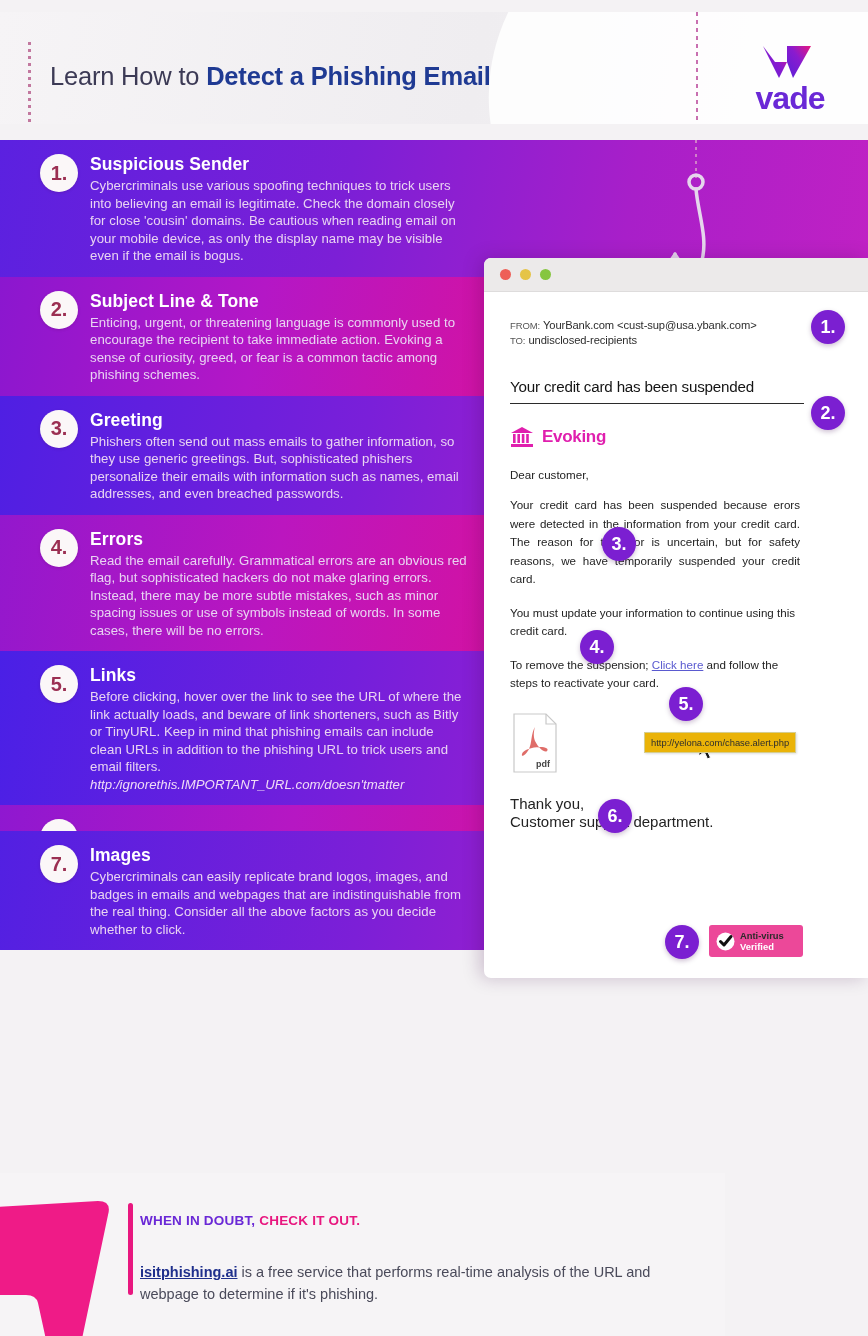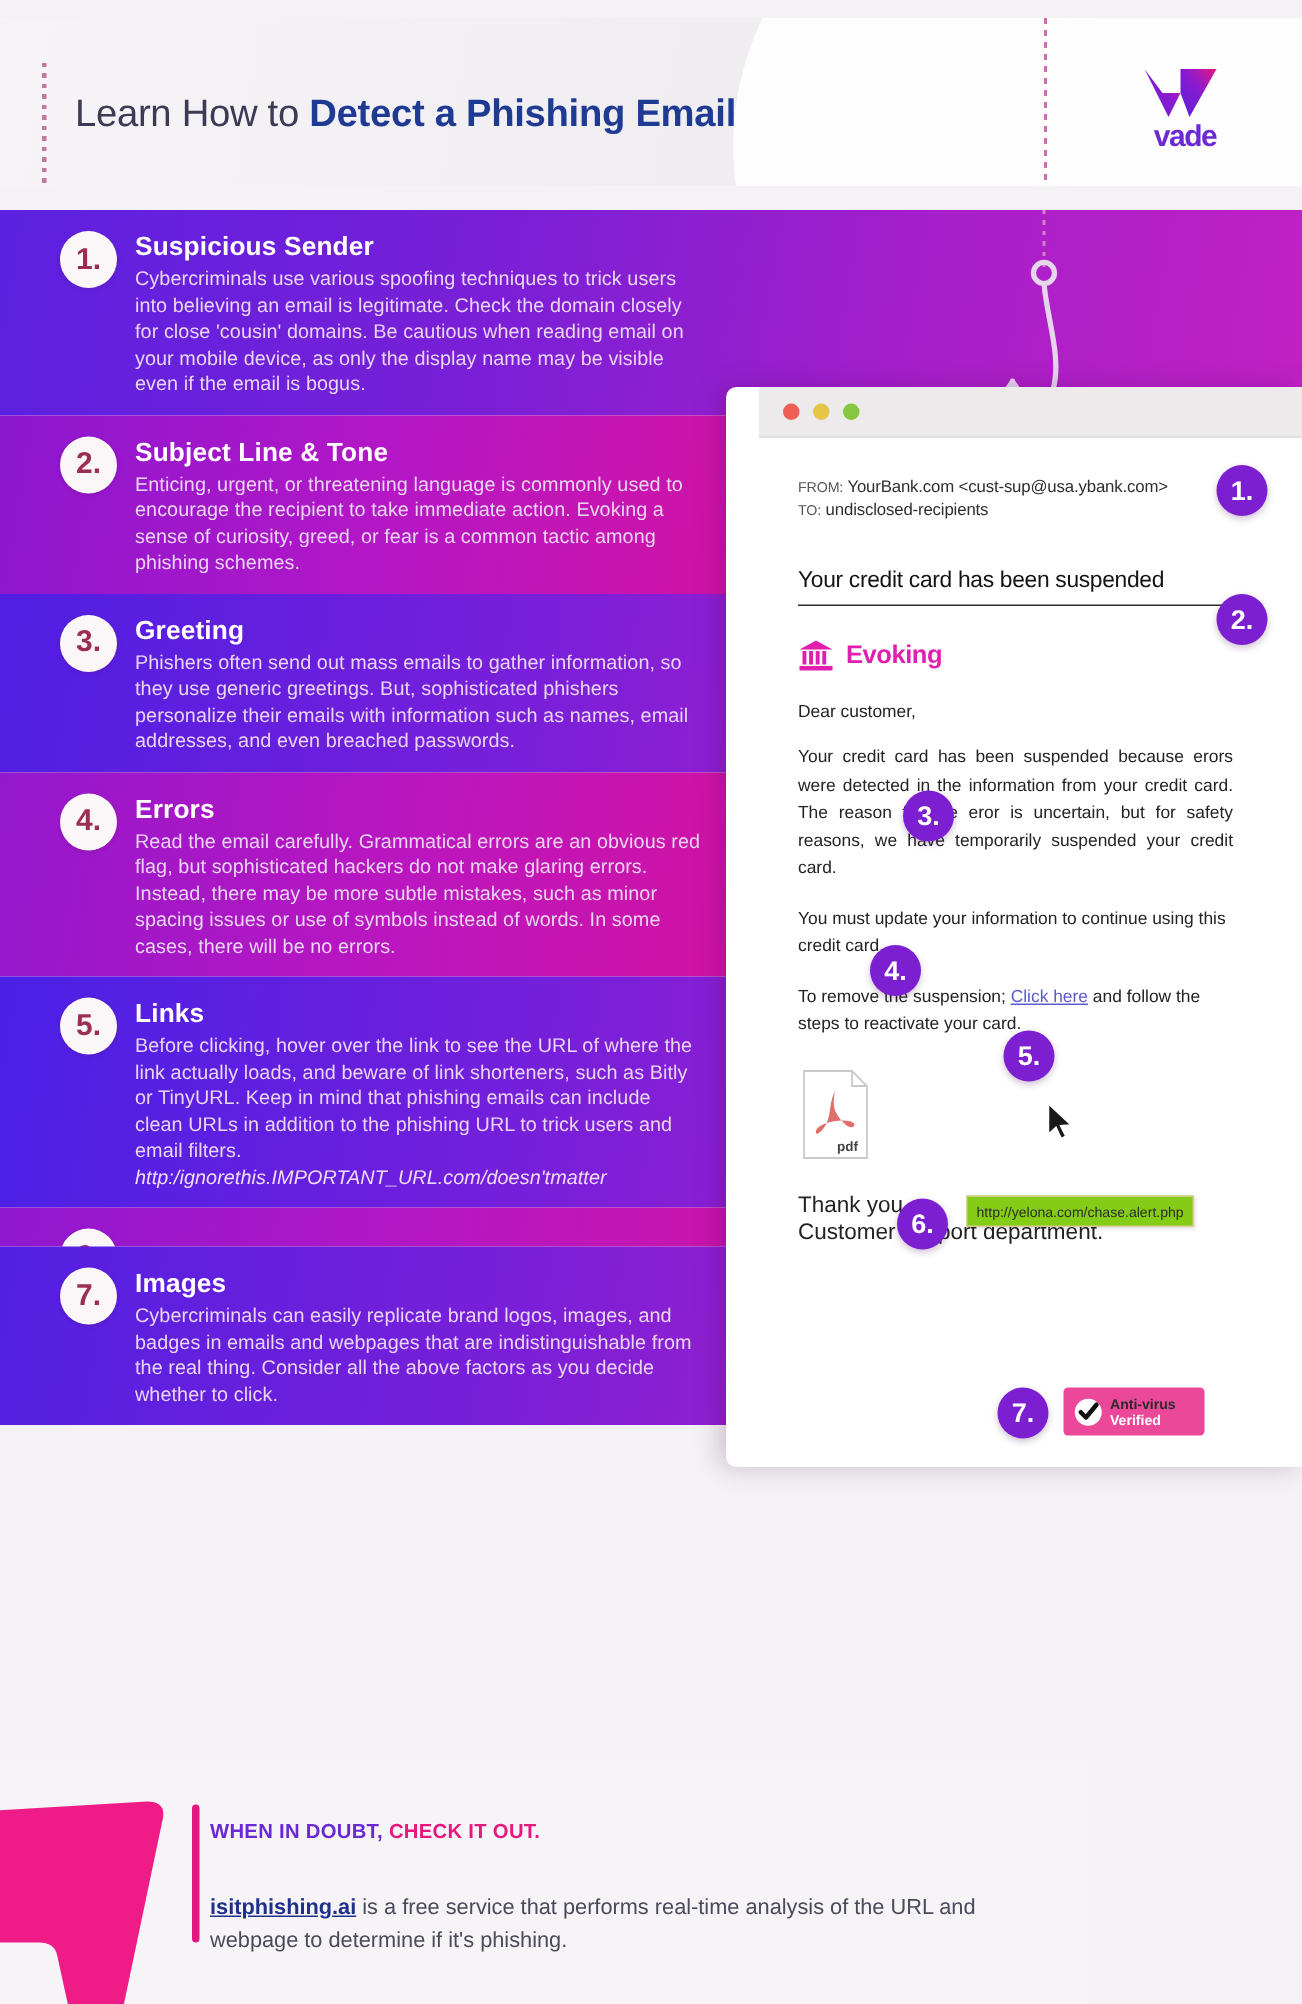--- a/index.html
+++ b/index.html
@@ -32,21 +32,21 @@
   }
   .hdr-title {
     position: absolute; left: 50px; top: 50px;
     font-size: 25.5px; letter-spacing: -0.2px; color: #3c3a55; white-space: nowrap;
   }
   .hdr-title b { color: #1f3a93; font-weight: bold; }
   .logo { position: absolute; left: 735px; top: 30px; width: 110px; height: 80px; }
   .logo-mark { position: absolute; left: 22px; top: 0px; width: 60px; height: 40px; }
   .logo-word {
     position: absolute; left: 0; top: 38px; width: 110px; text-align: center;
-    font-size: 20px; font-weight: bold; letter-spacing: -1px; color: #6a28d6;
+    font-size: 32px; font-weight: bold; letter-spacing: -1px; color: #6a28d6;
   }
 
   
   .bands { position: absolute; top: 140px; left: 0; width: 868px; height: 1033px; }
   .band { position: relative; width: 868px; padding: 14px 0 12px 0; }
   .band .inner { position: relative; padding-left: 90px; padding-right: 10px; width: 478px; }
   .num-badge {
     position: absolute; left: 40px; top: 14px; width: 38px; height: 38px; border-radius: 50%;
     background: #fbf7f8; color: #9b2f52; font-size: 20px; font-weight: bold;
     display: flex; align-items: center; justify-content: center;
@@ -74,21 +74,20 @@
     background-image: repeating-linear-gradient(to bottom,#d080c8 0 3px, transparent 3px 7px);
   }
   .hook { position: absolute; left: 658px; top: 168px; width: 80px; height: 110px; }
 
   
   .email-win {
     position: absolute; left: 484px; top: 258px; width: 384px; height: 720px;
     background: #ffffff; border-radius: 7px 0 0 7px;
     box-shadow: -4px 0 18px rgba(60,0,70,.22);
     overflow: hidden;
-    padding-left: 22px;
   }
   .win-bar {
     height: 34px; background: #eceaea; border-bottom: 1px solid #dedcdc;
     display: flex; align-items: center; padding-left: 16px; gap: 9px;
   }
   .dot { width: 11px; height: 11px; border-radius: 50%; }
   .dot.red { background: #ee5f57; } .dot.yellow { background: #e5c447; } .dot.green { background: #86c640; }
   .mail-body { position: relative; padding: 26px 24px 10px 26px; }
   .mail-meta { font-size: 11.2px; color: #2d2d2d; line-height: 15px; letter-spacing: -0.1px; }
   .mail-meta .lbl { font-size: 9.5px; color: #565656; }
@@ -98,22 +97,22 @@
   }
   .bank-logo { margin-top: 22px; display: flex; align-items: center; gap: 8px; }
   .bank-icon { width: 24px; height: 22px; }
   .bank-name { font-size: 17px; font-weight: bold; color: #e01fae; letter-spacing: -0.3px; }
   .greet { margin-top: 20px; font-size: 11.6px; color: #232323; }
   .para { margin-top: 15px; font-size: 11.6px; line-height: 18.5px; color: #232323; width: 290px; text-align: justify; }
   .para.nj { text-align: left; }
   .lnk { color: #5a5ad0; text-decoration: underline; }
   .cursor-ptr { position: absolute; left: 697px; top: 735px; width: 20px; height: 26px; }
   .tooltip {
-    position: absolute; left: 644px; top: 797px;
-    background: #84cc16; border: 1px solid #d6cd8d;
+    position: absolute; left: 644px; top: 732px;
+    background: #eab308; border: 1px solid #d6cd8d;
     font-size: 9.4px; color: #2d2d2d; padding: 4px 6px 4px 6px; white-space: nowrap;
     box-shadow: 1px 1px 2px rgba(0,0,0,.12);
   }
   .pdf-icon { margin-top: 20px; width: 50px; height: 60px; position: relative; }
   .signoff { margin-top: 22px; font-size: 15px; line-height: 18px; color: #232323; }
   .av-badge {
     position: absolute; left: 709px; top: 925px; width: 94px; height: 32px;
     background: #ec4899; border-radius: 3px; display: flex; align-items: center; gap: 5px; padding-left: 7px;
   }
   .av-check { width: 19px; height: 19px; }

